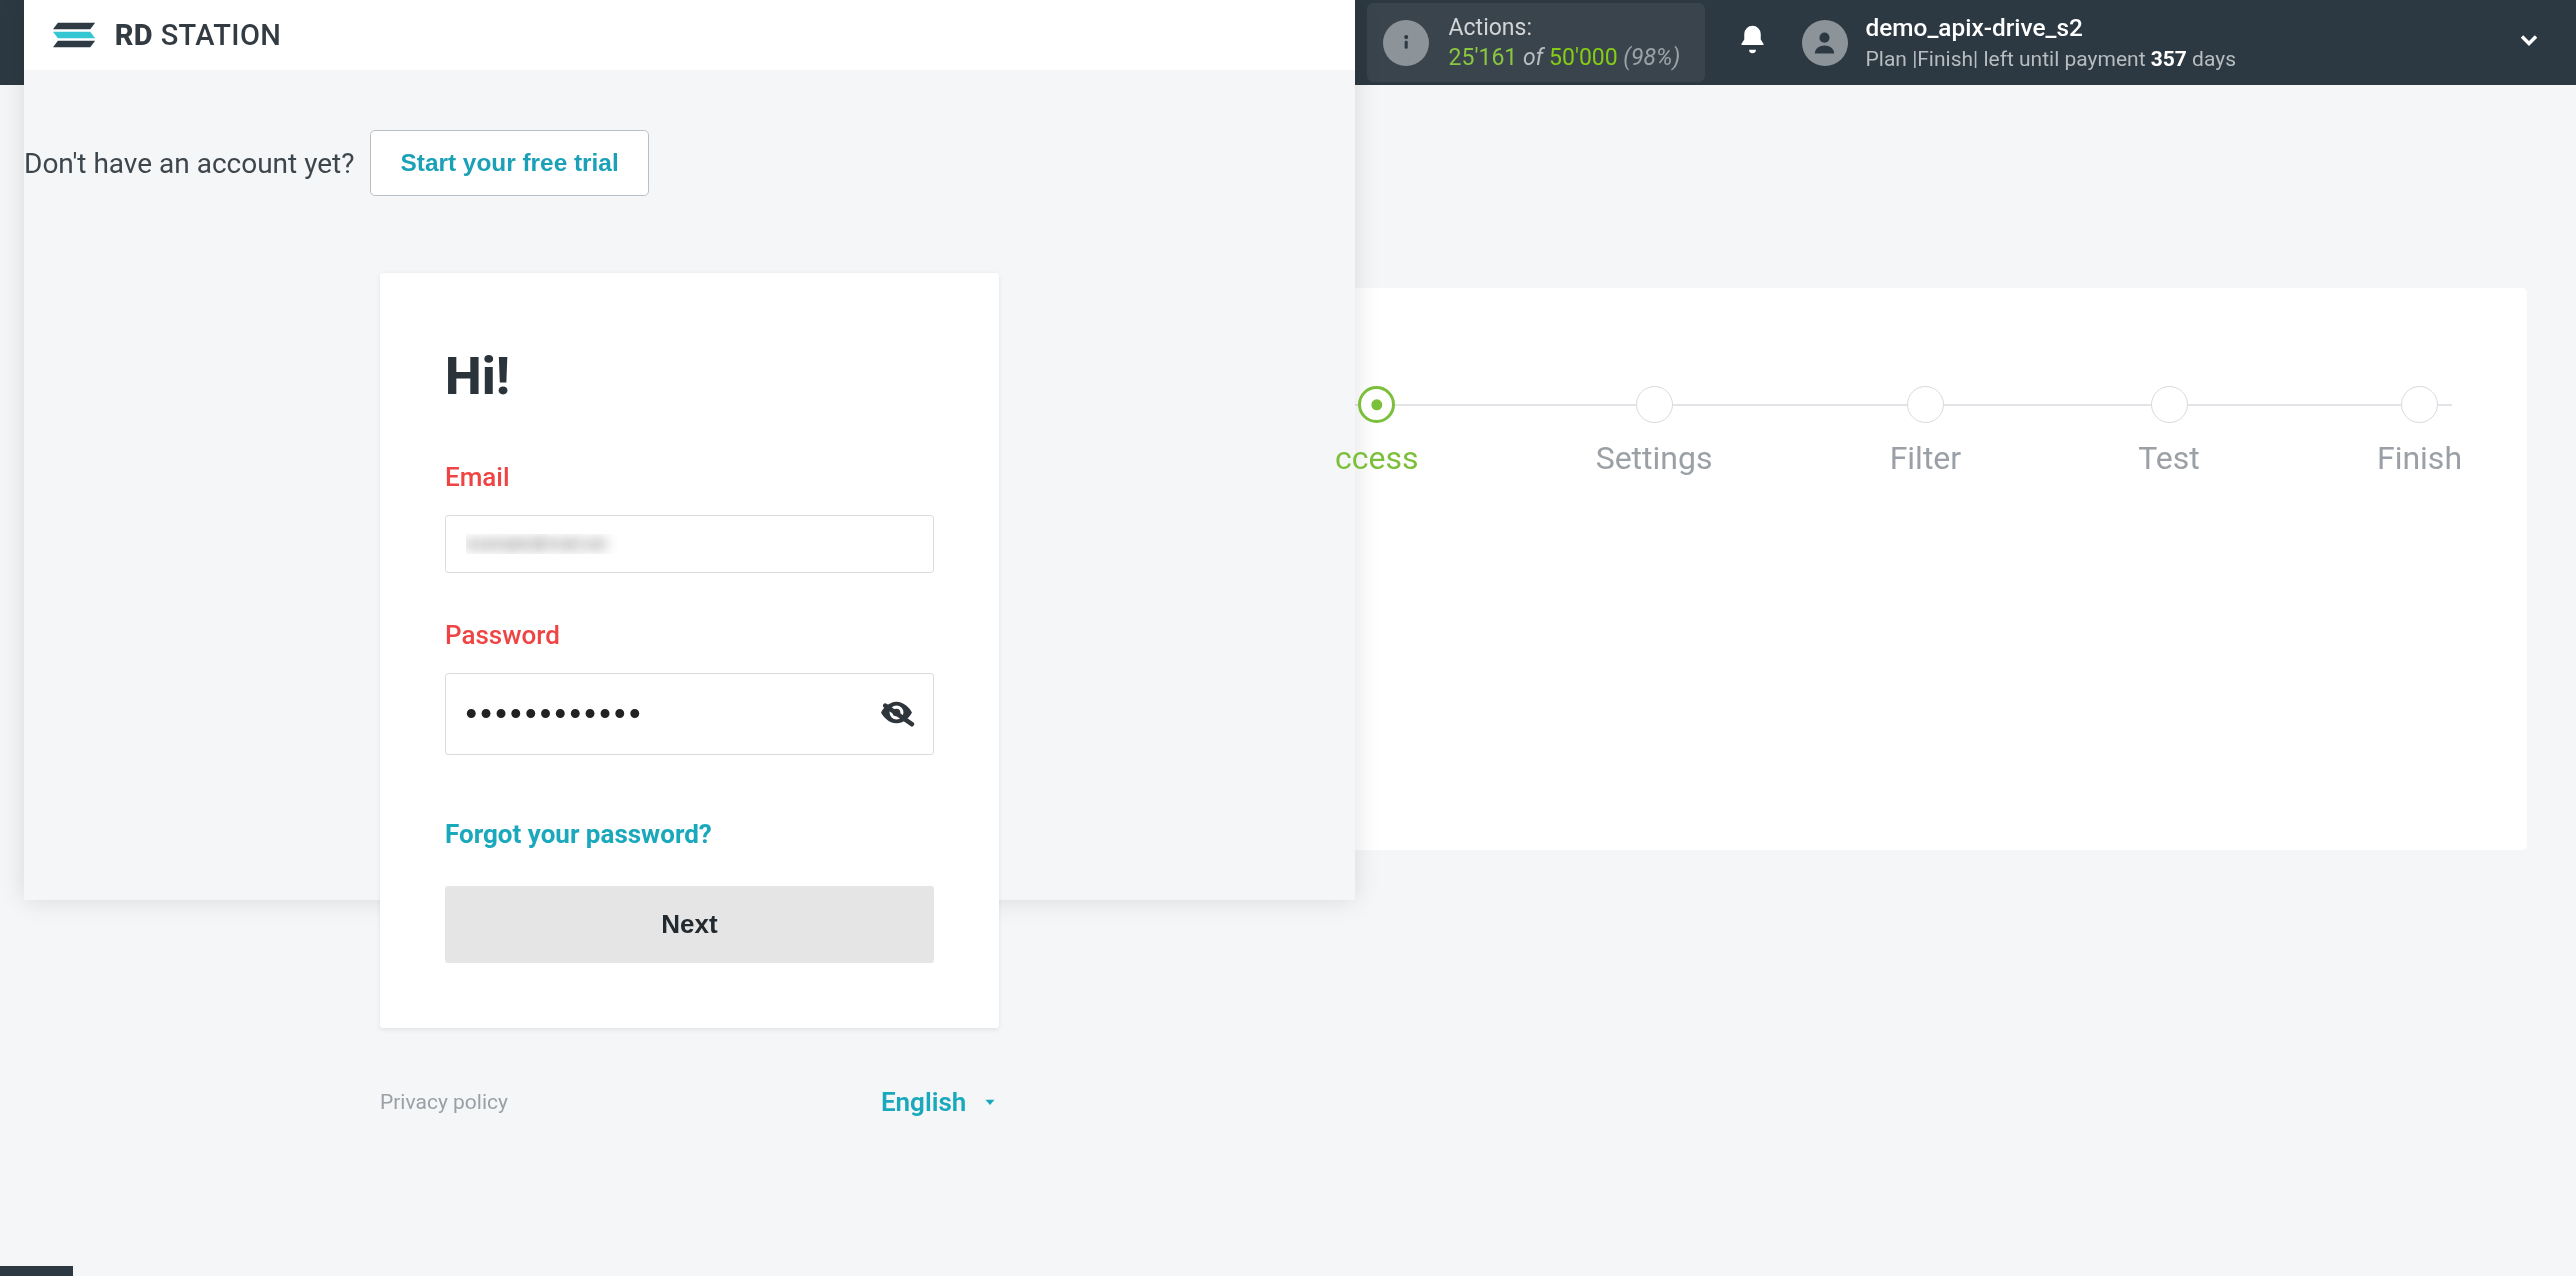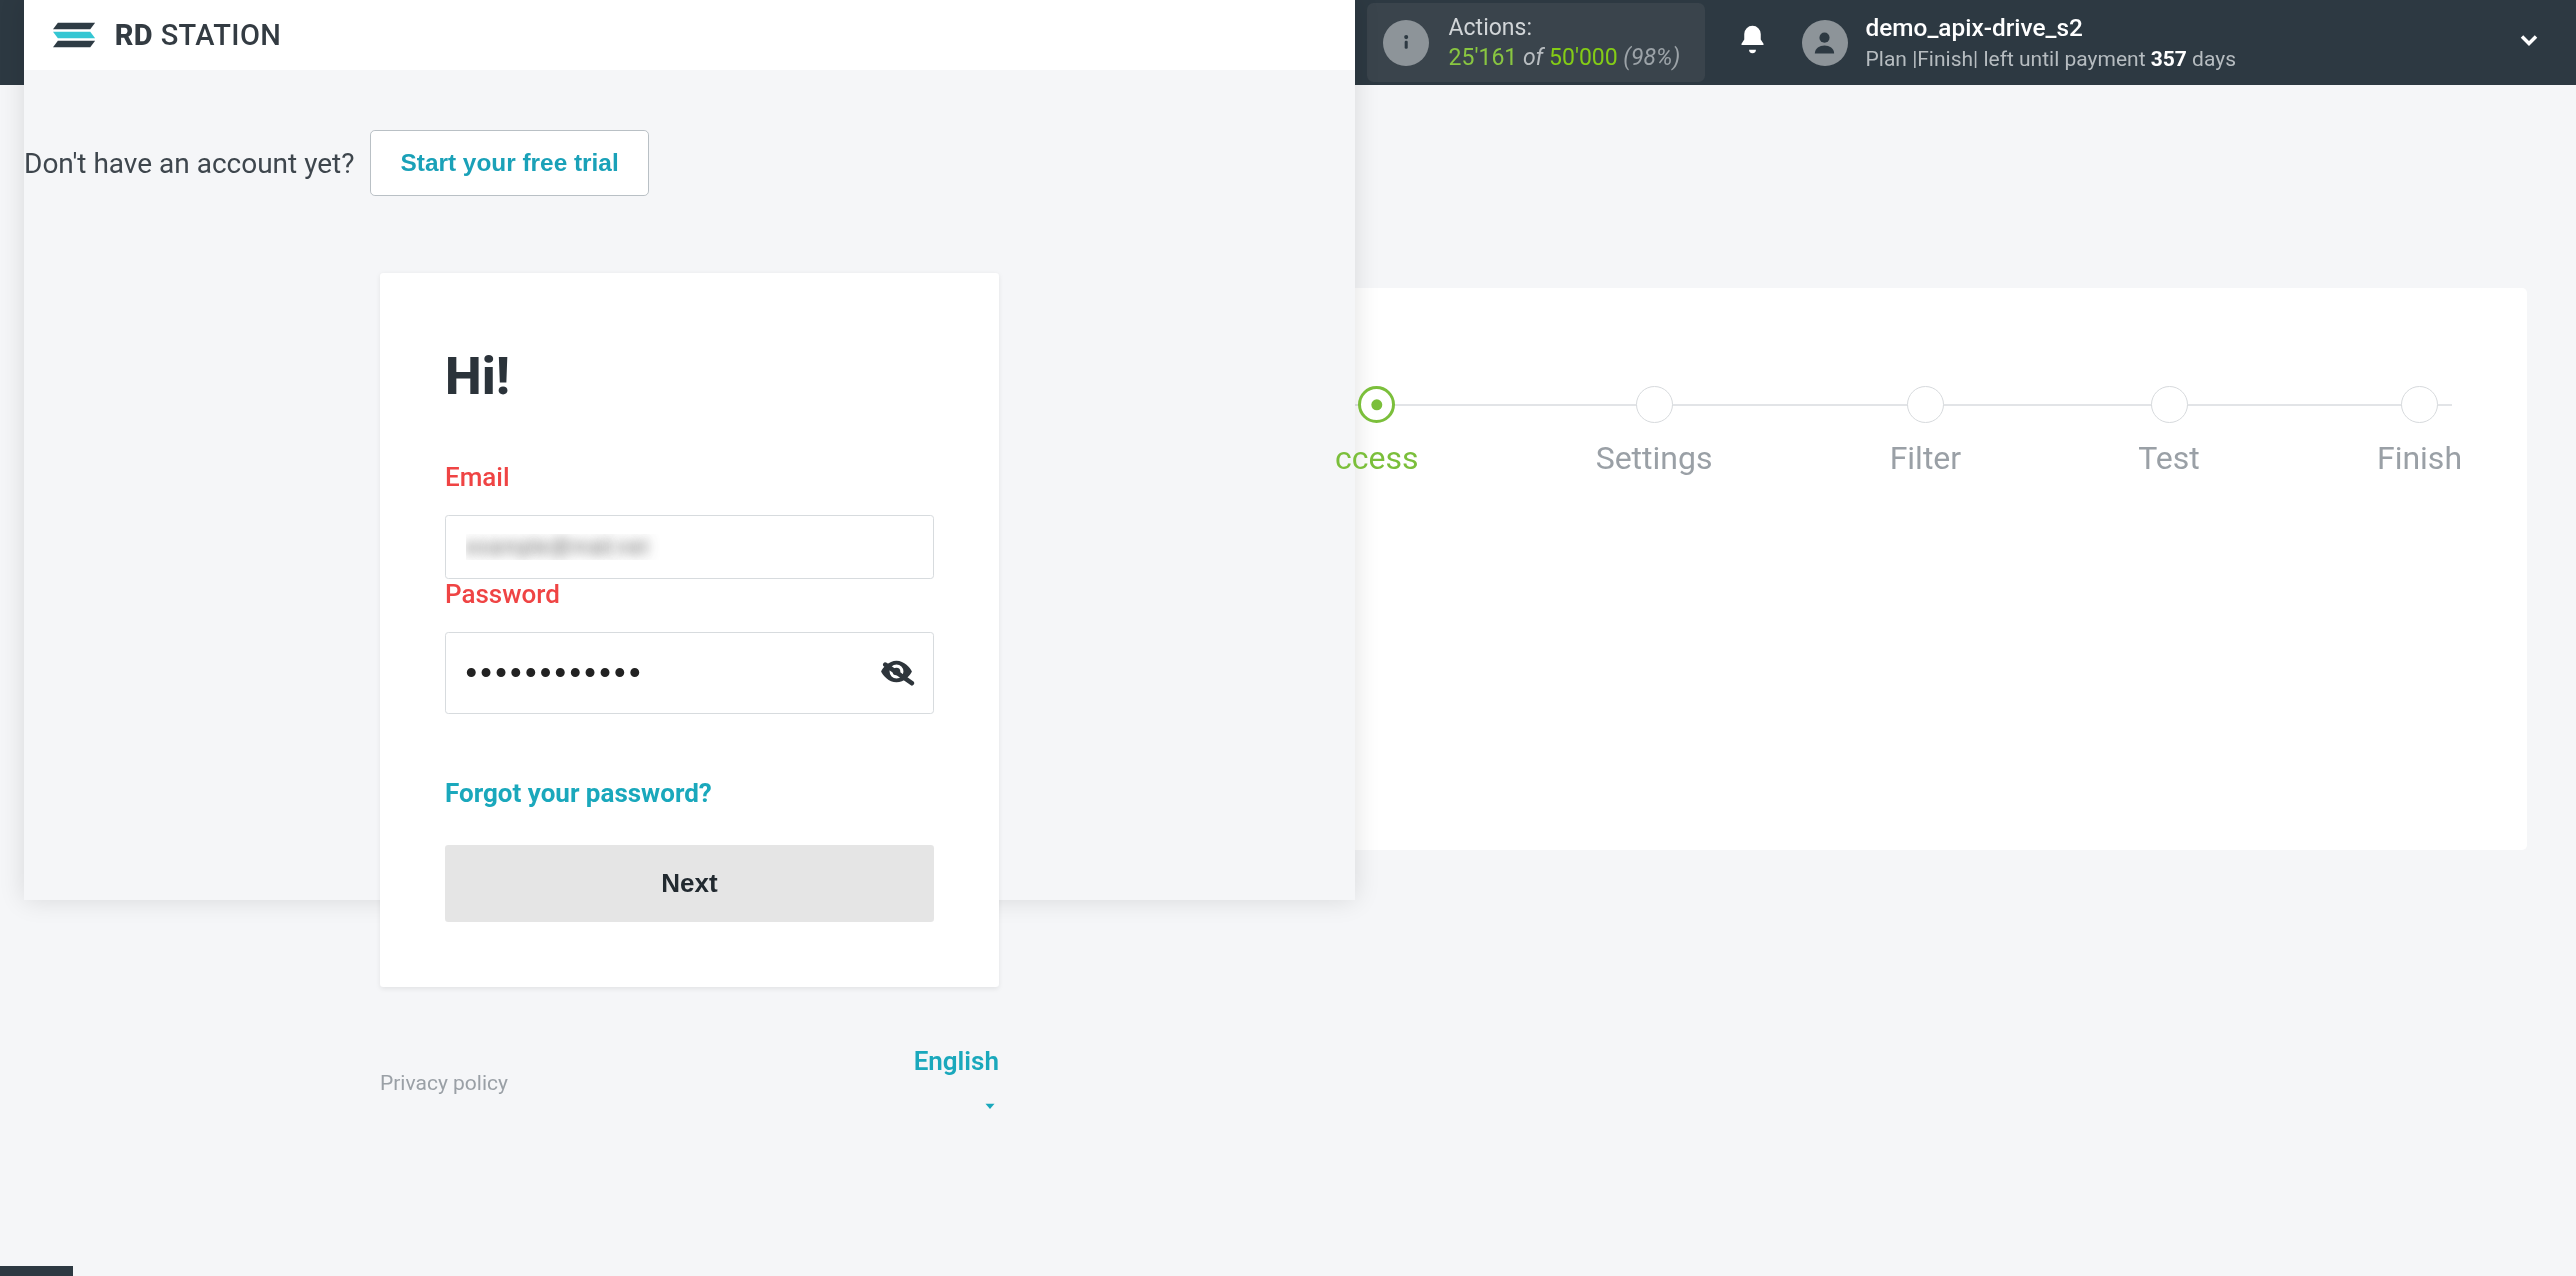--- a/index.html
+++ b/index.html
@@ -205,22 +205,23 @@
   color: #ef4444;
   font-weight: 500;
   margin-bottom: 23px;
   display: block;
 }
 .text-input {
   width: 100%;
   border: 1.6px solid #d7dbde;
   border-radius: 3.3px;
   padding: 18px 19.5px;
-  font-size: 22px;
+  font-size: 17px;
   color: #333;
+  margin-bottom: 47px;
 }
 .text-input.blurred { color: transparent; text-shadow: 0 0 11.4px rgba(60,60,60,0.8); }
 
 .password-wrap { position: relative; margin-bottom: 64px; }
 .password-input {
   width: 100%;
   border: 1.6px solid #d7dbde;
   border-radius: 3.3px;
   padding: 21px 65px 21px 19.5px;
   font-size: 33px;
@@ -264,24 +265,23 @@
   display: flex;
   align-items: center;
   justify-content: space-between;
 }
 .privacy-link { color: #9aa0a6; font-size: 21px; text-decoration: none; }
 .lang-select {
   color: #1aa8bc;
   font-size: 26px;
   font-weight: 600;
   display: flex;
-  align-items: flex-end;
+  align-items: flex-start;
   gap: 14.7px;
   cursor: pointer;
-  flex-direction: column;
 }
 .lang-select svg { width: 18px; height: 18px; fill: #1aa8bc; }
 
 
 .dark-sliver {
   position: absolute;
   top: 0; left: 0;
   width: 11.4px;
   height: 85px;
   background: #2d3942;

